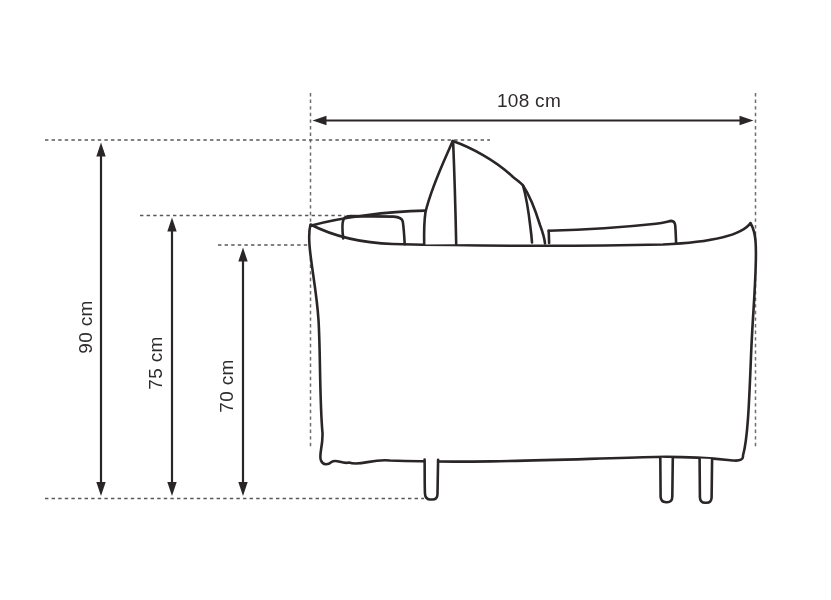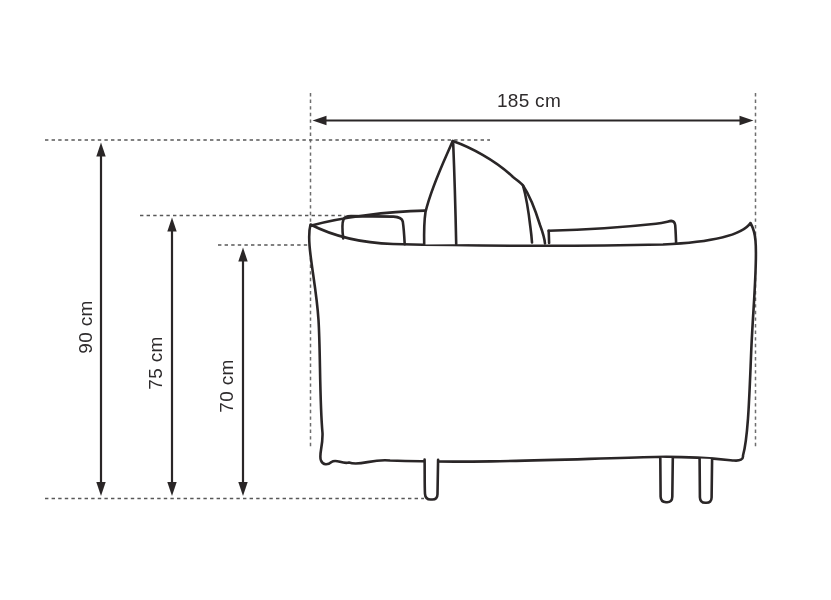--- a/index.html
+++ b/index.html
@@ -152,20 +152,20 @@
       </g>
 
       <g>
         <line x1="243" y1="259" x2="243" y2="484"></line>
         <path stroke="none" d="M 243,247.5 L 238.3,261.5 L 247.7,261.5 Z"></path>
         <path stroke="none" d="M 243,496 L 238.3,482 L 247.7,482 Z"></path>
       </g>
     </g>
   </svg>
 
-  <div class="dim-label" style="left:529px; top:101px;">185 cm</div>
+  <div class="dim-label" style="left:529px; top:101px;">108 cm</div>
 
   <div class="dim-label rot" style="left:86px; top:327px;">90 cm</div>
 
   <div class="dim-label rot" style="left:156px; top:363px;">75 cm</div>
 
   <div class="dim-label rot" style="left:227px; top:386px;">70 cm</div>
 </div>
 
 </body></html>

